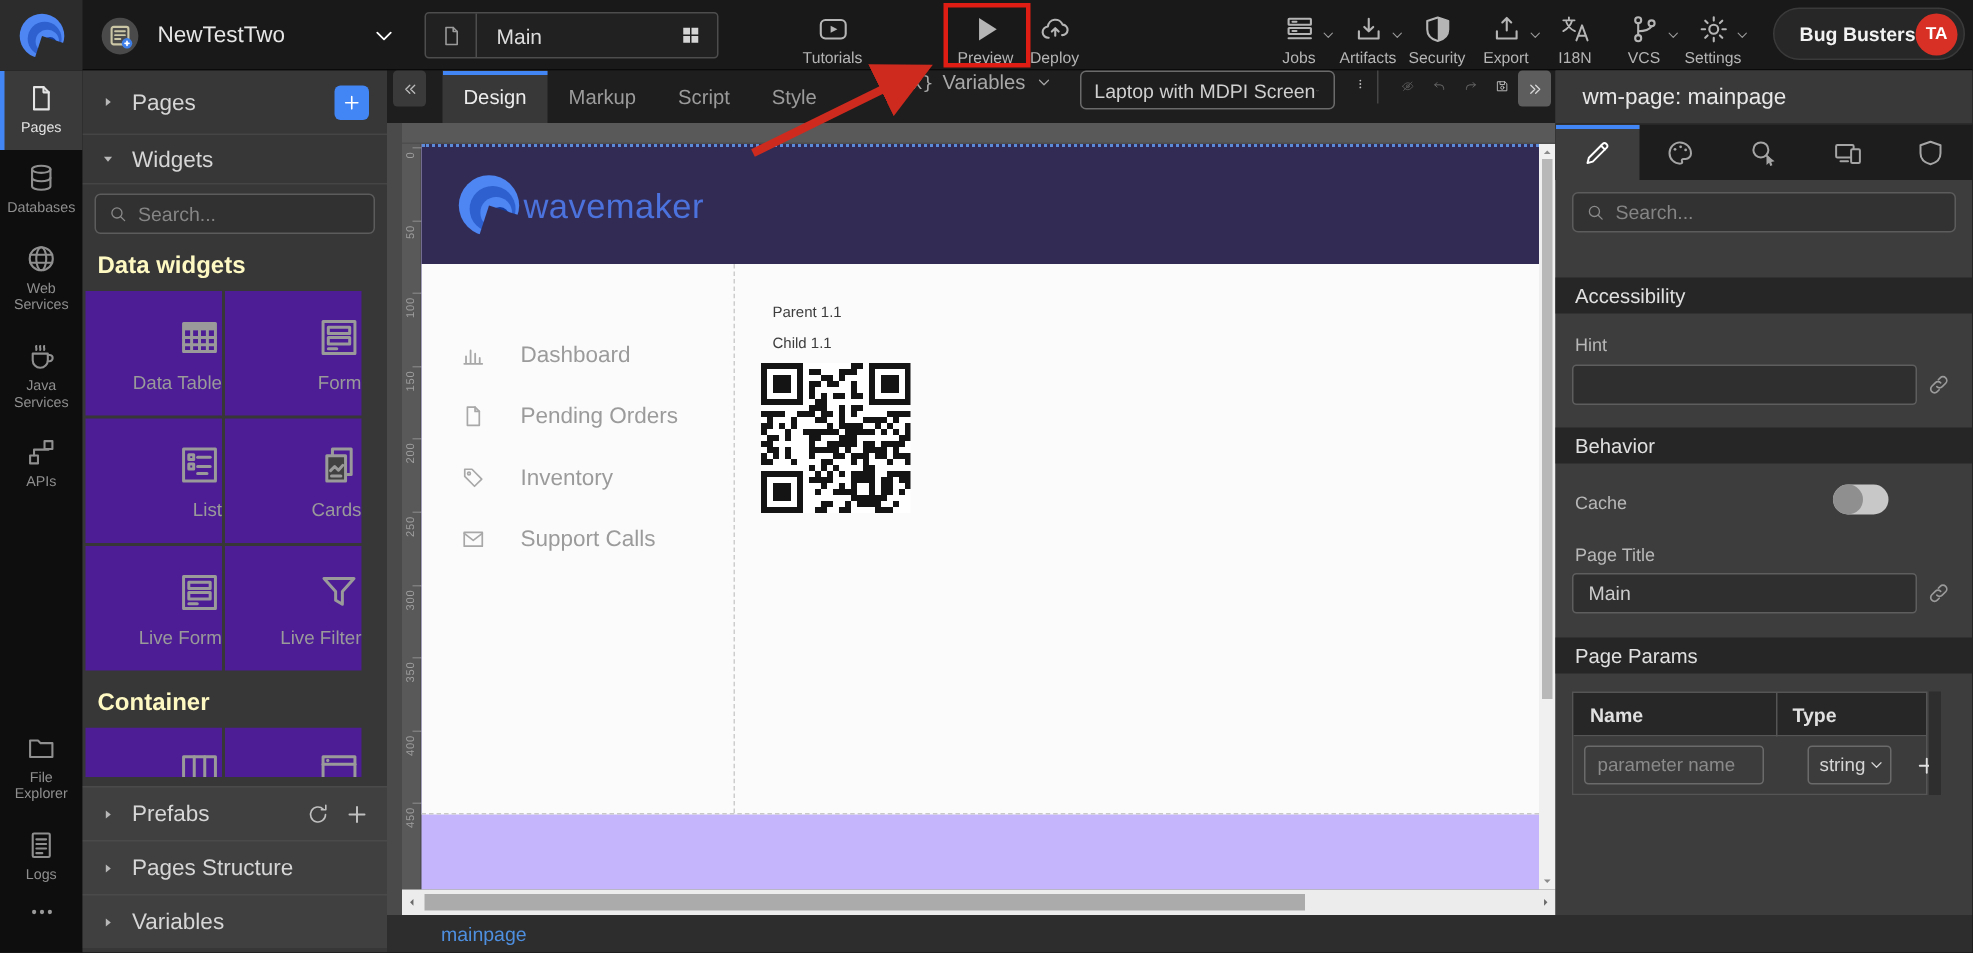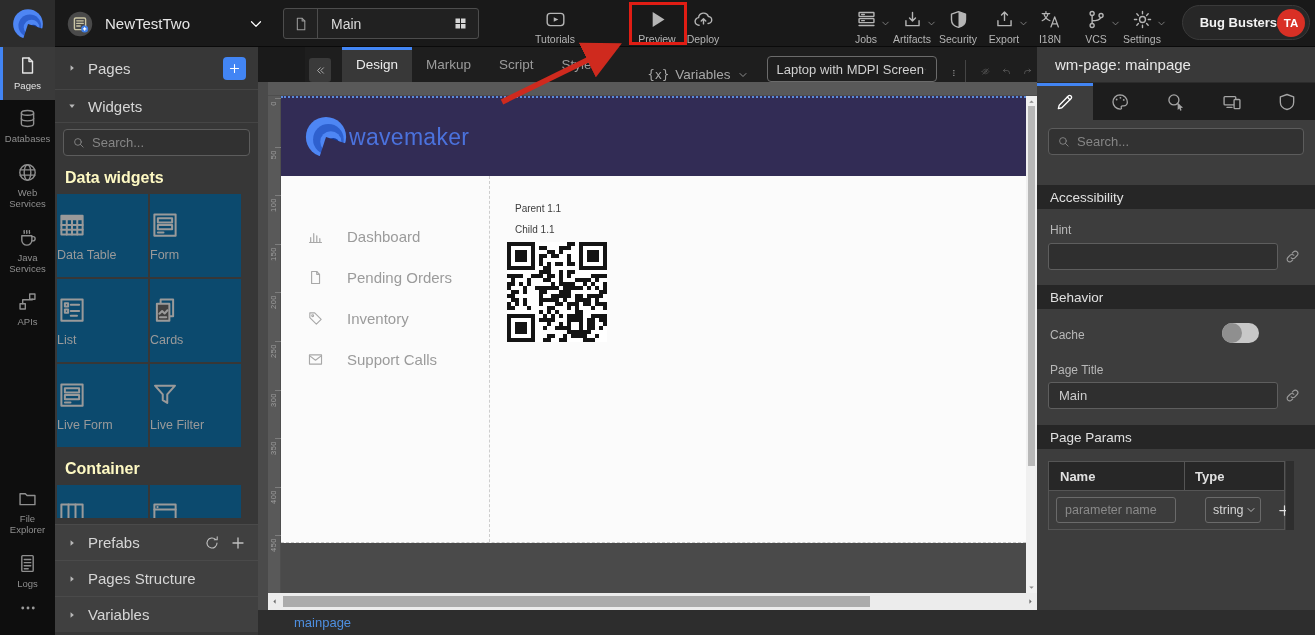--- a/index.html
+++ b/index.html
@@ -52,35 +52,35 @@
   .prow .ptitle{font-size:15px;color:#d6d6d6;margin-left:11px;}
   .prow.h2{height:33px;}
   .addbtn{margin-left:auto;width:23px;height:23px;background:#4285f4;border:0;border-radius:4px;display:flex;align-items:center;justify-content:center;cursor:pointer;}
   .addbtn .ic{width:13px;height:13px;color:#fff;}
   .psearch{margin:6px 8px 0;height:27px;border:1px solid #5c5c5c;border-radius:4px;background:#313131;display:flex;align-items:center;padding:0 8px;gap:7px;}
   .psearch .sic{width:13px;height:13px;color:#8a8a8a;flex:none;}
   .psearch input{background:transparent;border:0;outline:0;color:#cccccc;font-size:13px;width:100%;font-family:inherit;}
   .psearch input::placeholder{color:#858585;}
   .wsection{padding:13px 10px 7px;font-weight:bold;font-size:16px;color:#fef9c3;}
   .wgrid{display:grid;grid-template-columns:91px 91px;gap:2px;padding-left:2px;}
-  .wtile{background:#0c4a6e;height:83px;display:flex;flex-direction:column;align-items:flex-start;justify-content:center;gap:8px;cursor:pointer;}
+  .wtile{background:#4c1d95;height:83px;display:flex;flex-direction:column;align-items:flex-end;justify-content:center;gap:8px;cursor:pointer;}
   .wtile .wicon{width:30px;height:30px;color:#9a9a9a;}
   .wtile .wlabel{font-size:12.5px;color:#9a9a9a;}
   .wgrid.partial{height:33px;overflow:hidden;}
   .wgrid.partial .wtile{justify-content:flex-start;padding-top:12px;}
   #acc-stack{position:absolute;top:477px;left:0;width:100%;}
   .prow.acc{background:#404040;border-top:1px solid #4a4a4a;border-bottom:0;height:36px;}
   .accicons{margin-left:auto;display:flex;gap:10px;color:#c0c0c0;}
   .accicons svg{width:16px;height:16px;}
   #panel-scroll{position:absolute;left:258px;top:82px;width:10px;height:528px;background:#0c0c0c;}
   #panel-scroll .thumb{position:absolute;left:3px;top:228px;width:4px;height:115px;background:#7c7c7c;border-radius:2px;}
 
   
   #canvas-outer{position:absolute;left:258px;top:47px;width:779px;height:563px;}
-  #ctoolbar{position:absolute;left:0;top:0;width:779px;height:35px;background:#1e1e1e;display:flex;align-items:flex-end;padding-left:4px;margin-left:47px;}
+  #ctoolbar{position:absolute;left:0;top:0;width:779px;height:35px;background:#1e1e1e;display:flex;align-items:flex-start;padding-left:4px;}
   .cbtn{width:22px;height:24px;background:#3a3a3a;border-radius:3px;display:flex;align-items:center;justify-content:center;color:#bbbbbb;cursor:pointer;flex:none;}
   .cbtn .ic{width:13px;height:13px;}
   #ctabs{display:flex;margin-left:11px;height:35px;}
   .tab{height:35px;line-height:35px;padding:0 14px;font-size:13.5px;color:#9b9b9b;cursor:pointer;}
   .tab[data-active="true"]{background:#383838;color:#ececec;box-shadow:inset 0 3px 0 #4285f4;}
   .varsbtn{margin-left:42px;color:#a8a8a8;font-size:13.5px;display:flex;align-items:center;gap:6px;cursor:pointer;}
   .varsbtn .vx{font-family:"DejaVu Sans Mono",monospace;font-size:12px;color:#a8a8a8;}
   .varsbtn .ic{width:12px;height:12px;}
   .devsel{margin-left:18px;width:170px;height:26px;border:1px solid #6b6b6b;border-radius:4px;display:flex;align-items:center;padding:0 9px;color:#cfcfcf;font-size:13px;cursor:pointer;}
   .devsel span{flex:1;white-space:nowrap;}
@@ -91,21 +91,21 @@
   .dim{color:#585858;} .mid{color:#6e6e6e;} .lit{color:#c4c4c4;}
   .expbtn{margin-left:auto;margin-right:3px;background:#5d5d5d;color:#d6d6d6;}
   #canvas-body{position:absolute;left:0;top:35px;width:779px;height:528px;background:#4a4a4a;}
   #hruler{position:absolute;left:10px;top:0;width:769px;height:14px;background:#595959;border-bottom:1px solid #4e4e4e;}
   #vruler{position:absolute;left:10px;top:14px;width:13px;height:497px;background:#595959;border-right:1px solid #4e4e4e;}
   .rmark{position:absolute;left:0;width:13px;height:44px;}
   .rmark::before{content:'';position:absolute;left:7px;top:0;width:6px;height:1px;background:#7d7d7d;}
   .rmark span{position:absolute;left:1px;top:3px;writing-mode:vertical-rl;transform:rotate(180deg);font-size:7.5px;color:#9e9e9e;letter-spacing:.5px;}
 
   
-  #page{position:absolute;left:23px;top:14px;width:745px;height:447px;background:#c2410c;overflow:hidden;}
+  #page{position:absolute;left:23px;top:14px;width:745px;height:497px;background:#c4b5fd;overflow:hidden;}
   .page-header{height:80px;background:#322c55;border-top:2px dotted #5b8bd9;display:flex;align-items:center;padding-left:22px;}
   .brand{display:flex;align-items:center;gap:2px;}
   .brand .wv{width:46px;height:46px;}
   .brand .btxt{color:#4b72dd;font-size:23px;letter-spacing:.3px;margin-left:-2px;}
   .page-nav{height:42px;background:#fff;border-bottom:1px solid #ececec;display:flex;align-items:center;gap:38px;padding-left:22px;}
   .nav-item{display:flex;align-items:center;gap:9px;color:#3c4a68;font-size:14px;cursor:pointer;}
   .nav-item .ic{width:15px;height:15px;}
   .page-content{height:367px;background:#fbfbfb;display:flex;border-bottom:1px dashed #c9c9c9;}
   .pmenu{width:209px;border-right:1px dashed #cdcdcd;padding-top:40px;}
   .menu-item{display:flex;align-items:center;gap:23px;padding-left:26px;height:41px;color:#9b9b9b;font-size:15px;cursor:pointer;}

